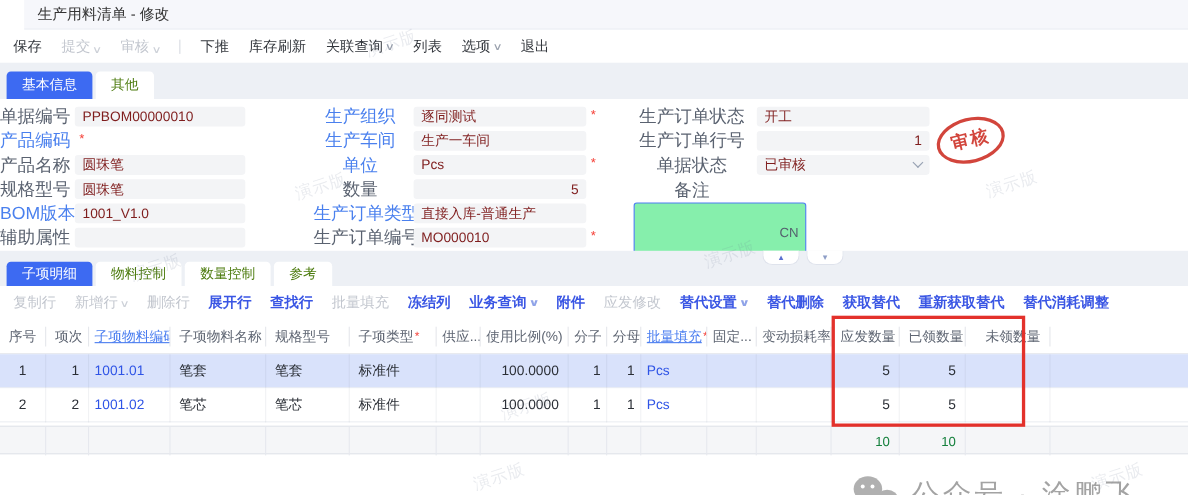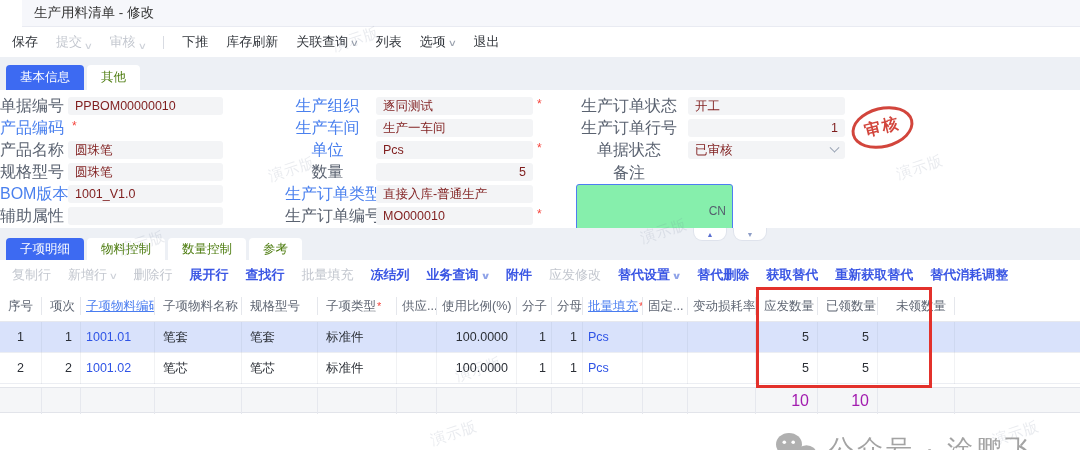--- a/index.html
+++ b/index.html
@@ -90,21 +90,21 @@
   .hlink { color:#4a7df0; text-decoration:underline; cursor:pointer; }
   .star::after { content:"*"; color:#f5453d; font-size:11px; vertical-align:top; margin-left:1px; }
   .trow { position:absolute; left:0; height:31px; background:#fff; border-bottom:1px solid #eceef3; align-items:center; cursor:pointer; }
   .trow .cell { font-size:12.5px; color:#2b2f36; height:31px; line-height:31px; border-right:1px solid rgba(120,130,150,.10); }
   .trow .cell:last-child { border-right:none; }
   .trow.selected { background:#d9e2fb; }
   .row1 { top:322px; } .row2 { top:353px; }
   .cell a, .cell .lnk { color:#2f54e6; text-decoration:none; cursor:pointer; }
   .tsummary { position:absolute; left:0; top:387px; height:26px; background:#f5f6f8;
     border-top:1px solid #e2e4ea; border-bottom:1px solid #e2e4ea; align-items:center; }
-  .tsummary .cell { font-size:16px; color:#a21caf; height:26px; line-height:26px; border-right:1px solid #e6e8ee; }
+  .tsummary .cell { font-size:12px; color:#15803d; height:26px; line-height:26px; border-right:1px solid #e6e8ee; }
   .tsummary .cell:last-child { border-right:none; }
 
   
   .redbox { position:absolute; left:756px; top:287px; width:176px; height:101px;
     border:3px solid #e3312b; z-index:5; pointer-events:none; }
 
   
   .wm { position:absolute; font-size:15px; color:rgba(110,122,148,.15); transform:rotate(-18deg);
     white-space:nowrap; z-index:6; pointer-events:none; letter-spacing:1px; }
   .wechat { position:absolute; left:772px; top:385px; display:flex; align-items:center; gap:8px;

